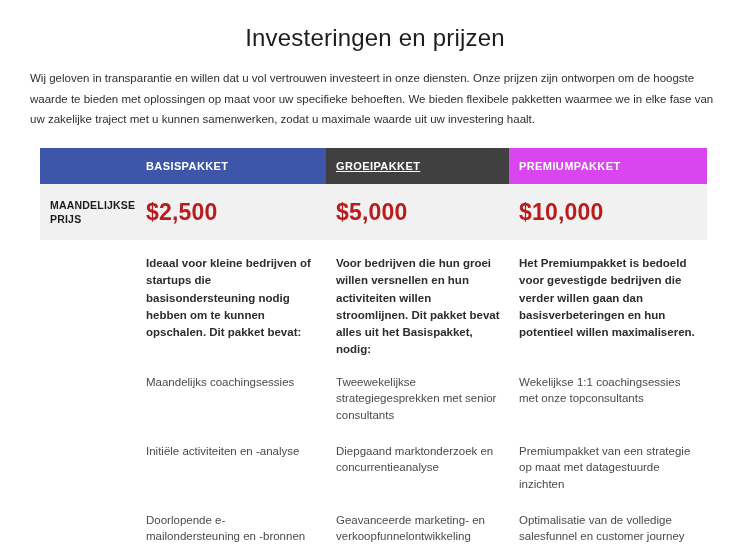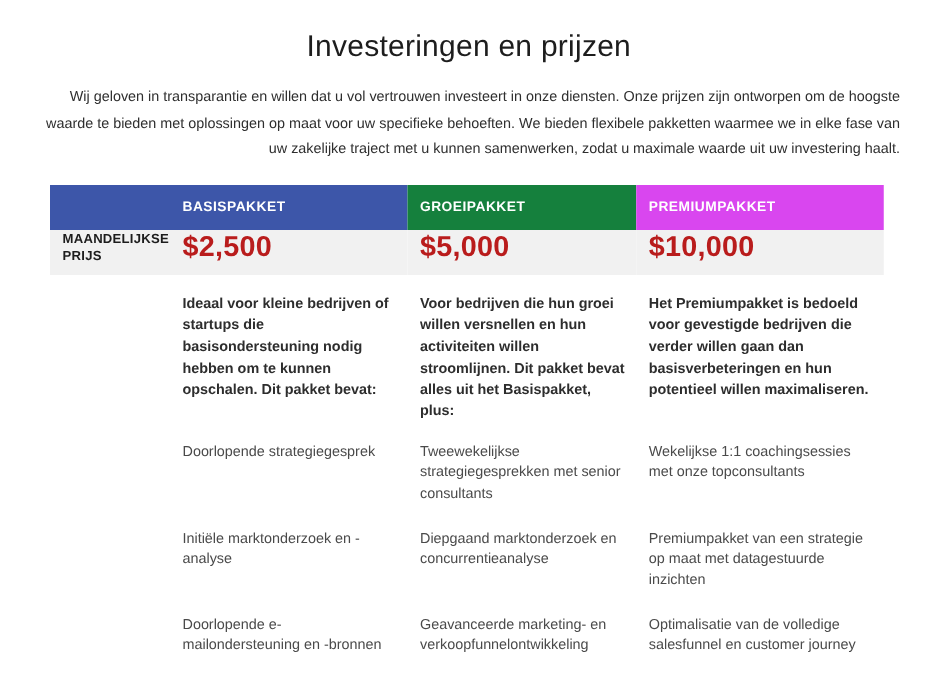--- a/index.html
+++ b/index.html
@@ -15,21 +15,21 @@
     text-align: center;
     font-size: 24px;
     font-weight: 500;
     color: #1d1d1d;
     letter-spacing: 0.2px;
     margin-bottom: 16px;
   }
   .intro {
     width: 690px;
     margin: 0 auto;
-    text-align: right;
+    text-align: left;
     font-size: 11.5px;
     line-height: 1.8;
     color: #2e2e2e;
   }
 
   .pricing-table {
     width: 667px;
     margin: 18px auto 0 40px;
     display: grid;
     grid-template-columns: 96px 190px 183px 198px;
@@ -47,23 +47,23 @@
     color: #ffffff;
     font-size: 11px;
     font-weight: bold;
     letter-spacing: 0.4px;
     white-space: nowrap;
   }
 
   
   .price-cell {
     background: #f1f1f1;
-    height: 36px;
+    height: 56px;
     display: flex;
-    align-items: flex-start;
+    align-items: center;
     padding: 0 10px;
   }
   .row-label {
     font-size: 10.5px;
     font-weight: bold;
     color: #1d1d1d;
     line-height: 1.35;
     letter-spacing: 0.2px;
   }
   .price {
@@ -96,48 +96,48 @@
 <div class="page">
 
   <h1 class="page-title">Investeringen en prijzen</h1>
 
   <p class="intro">Wij geloven in transparantie en willen dat u vol vertrouwen investeert in onze diensten. Onze prijzen zijn ontworpen om de hoogste waarde te bieden met oplossingen op maat voor uw specifieke behoeften. We bieden flexibele pakketten waarmee we in elke fase van uw zakelijke traject met u kunnen samenwerken, zodat u maximale waarde uit uw investering haalt.</p>
 
   <div class="pricing-table">
 
     <div class="cell th" style="background: rgb(61, 86, 169);"></div>
     <div class="cell th" style="background: rgb(61, 86, 169);">BASISPAKKET</div>
-    <div class="cell th" style="background: #15803d;">GROEIPAKKET</div>
+    <div class="cell th" style="background: #404040; text-decoration: underline;">GROEIPAKKET</div>
     <div class="cell th" style="background: #d946ef;">PREMIUMPAKKET</div>
 
     <div class="cell price-cell" style="background: rgb(241, 241, 241);">
       <span class="row-label">MAANDELIJKSE PRIJS</span>
     </div>
     <div class="cell price-cell" style="background: rgb(241, 241, 241);">
       <span class="price">$2,500</span>
     </div>
     <div class="cell price-cell" style="background: rgb(241, 241, 241);">
       <span class="price">$5,000</span>
     </div>
     <div class="cell price-cell" style="background: rgb(241, 241, 241);">
       <span class="price">$10,000</span>
     </div>
 
     <div class="cell desc-cell"></div>
     <div class="cell desc-cell">Ideaal voor kleine bedrijven of startups die basisondersteuning nodig hebben om te kunnen opschalen. Dit pakket bevat:</div>
-    <div class="cell desc-cell">Voor bedrijven die hun groei willen versnellen en hun activiteiten willen stroomlijnen. Dit pakket bevat alles uit het Basispakket, plus:</div>
+    <div class="cell desc-cell">Voor bedrijven die hun groei willen versnellen en hun activiteiten willen stroomlijnen. Dit pakket bevat alles uit het Basispakket, nodig:</div>
     <div class="cell desc-cell">Het Premiumpakket is bedoeld voor gevestigde bedrijven die verder willen gaan dan basisverbeteringen en hun potentieel willen maximaliseren.</div>
 
     <div class="cell feature-cell"></div>
-    <div class="cell feature-cell">Doorlopende strategiegesprek</div>
+    <div class="cell feature-cell">Maandelijks coachingsessies</div>
     <div class="cell feature-cell">Tweewekelijkse strategiegesprekken met senior consultants</div>
     <div class="cell feature-cell">Wekelijkse 1:1 coachingsessies met onze topconsultants</div>
 
     <div class="cell feature-cell"></div>
-    <div class="cell feature-cell">Initiële marktonderzoek en -analyse</div>
+    <div class="cell feature-cell">Initiële activiteiten en -analyse</div>
     <div class="cell feature-cell">Diepgaand marktonderzoek en concurrentieanalyse</div>
     <div class="cell feature-cell">Premiumpakket van een strategie op maat met datagestuurde inzichten</div>
 
     <div class="cell feature-cell"></div>
     <div class="cell feature-cell">Doorlopende e-mailondersteuning en -bronnen</div>
     <div class="cell feature-cell">Geavanceerde marketing- en verkoopfunnelontwikkeling</div>
     <div class="cell feature-cell">Optimalisatie van de volledige salesfunnel en customer journey</div>
 
   </div>
 </div>

